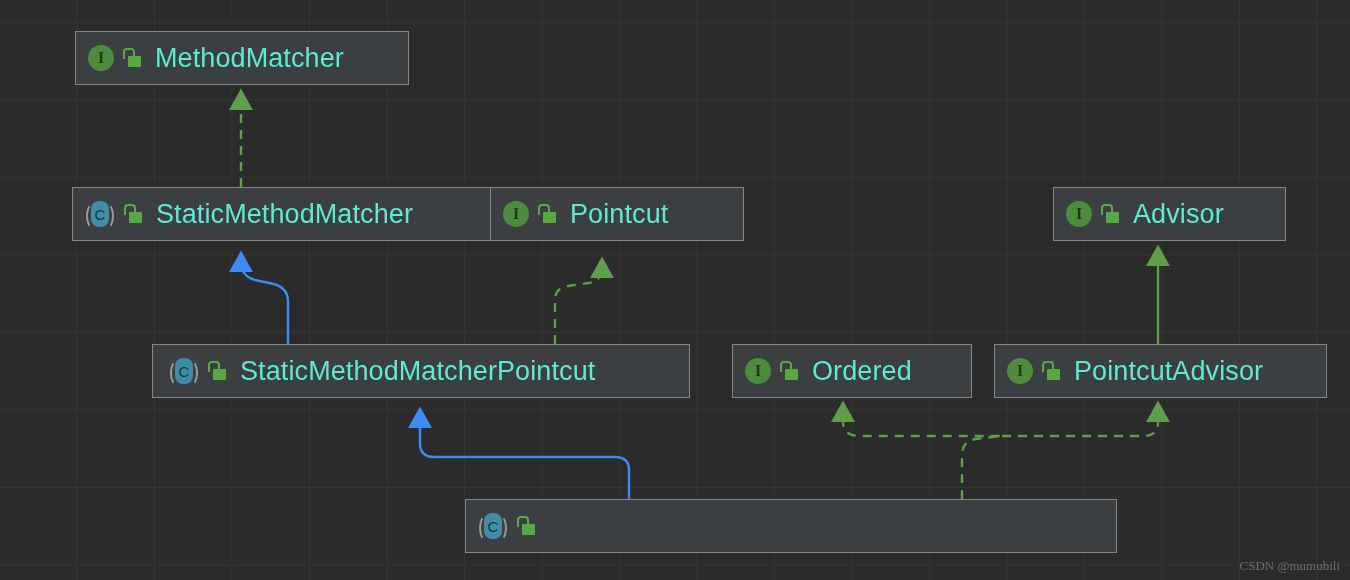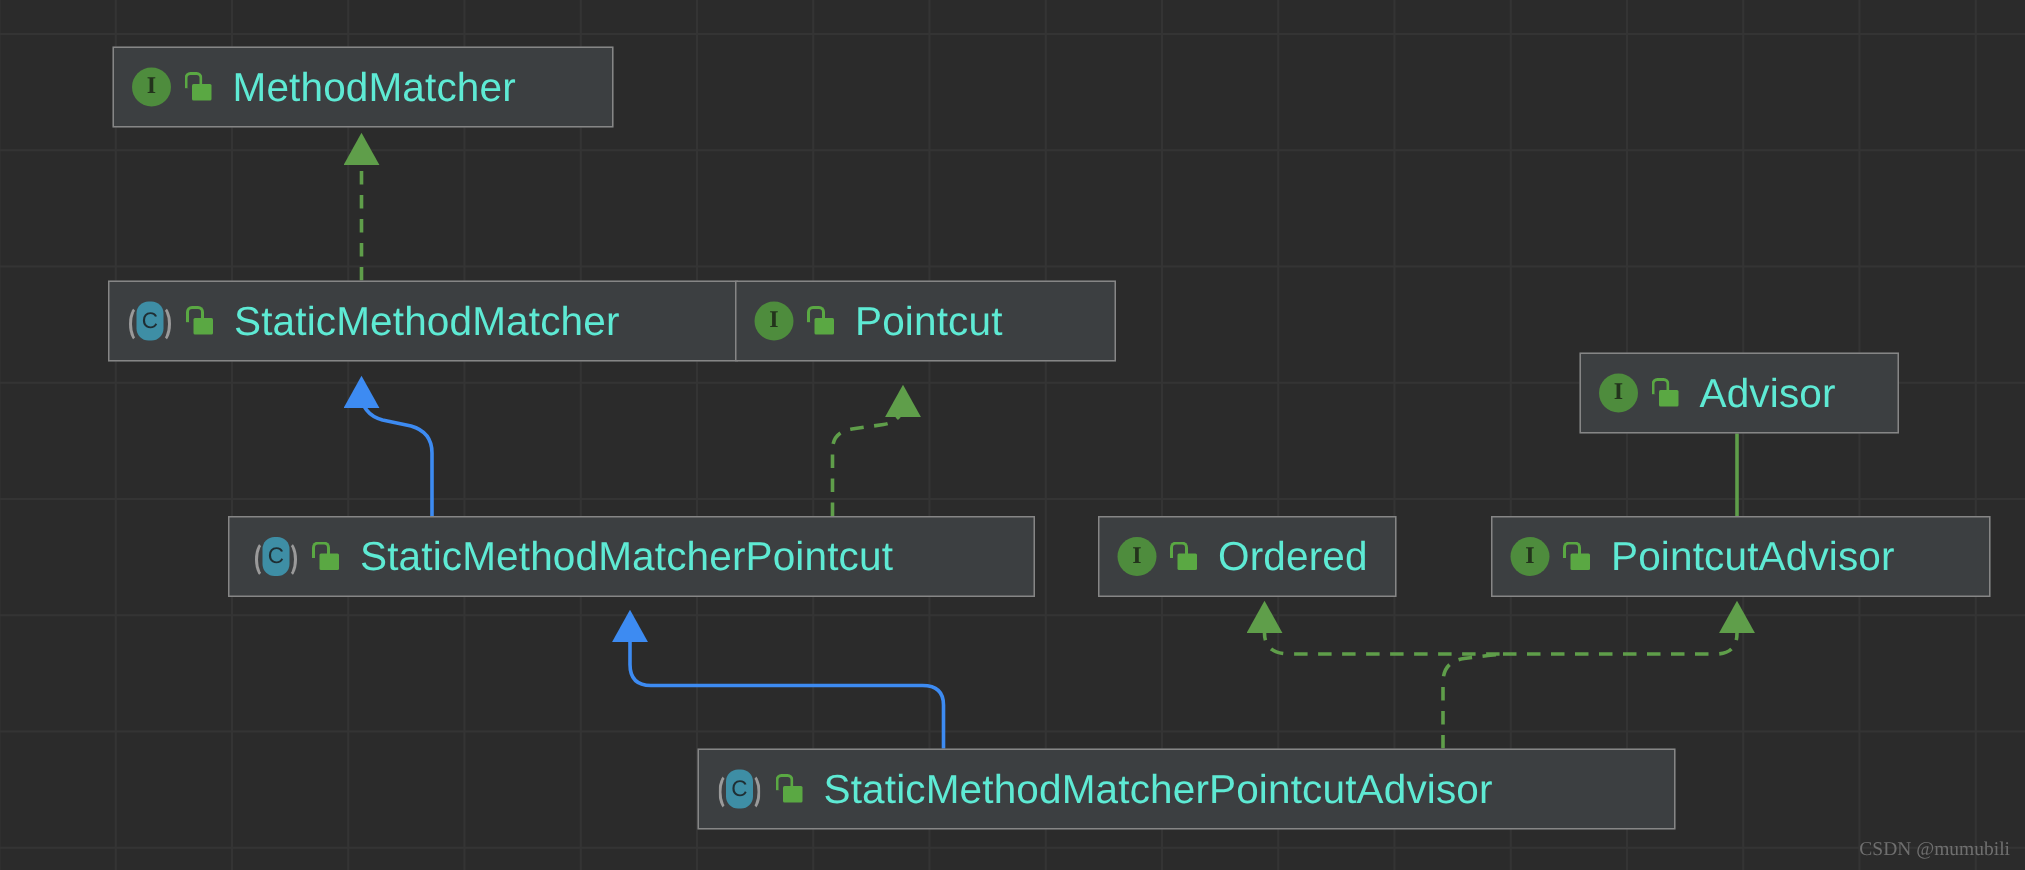--- a/index.html
+++ b/index.html
@@ -203,21 +203,21 @@
 
   <div class="node" style="left:490px; top:187px; width:254px;">
     <span class="icon-iface"></span>
     <span class="icon-lock">
       <span class="shackle"></span>
         <span class="body"></span>
     </span>
     <span class="label">Pointcut</span>
   </div>
 
-  <div class="node" style="left:1053px; top:187px; width:213px;margin-top:48px;">
+  <div class="node" style="left:1053px; top:187px; width:233px;">
     <span class="icon-iface"></span>
     <span class="icon-lock">
       <span class="shackle"></span>
         <span class="body"></span>
     </span>
     <span class="label">Advisor</span>
   </div>
 
   <div class="node" style="left:152px; top:344px; width:538px;padding-left:16px;">
     <span class="icon-class">
@@ -225,21 +225,21 @@
         <span class="body"></span>
         <span class="paren r"></span>
     </span>
     <span class="icon-lock">
       <span class="shackle"></span>
         <span class="body"></span>
     </span>
     <span class="label">StaticMethodMatcherPointcut</span>
   </div>
 
-  <div class="node" style="left:732px; top:344px; width:199px;">
+  <div class="node" style="left:732px; top:344px; width:240px;">
     <span class="icon-iface"></span>
     <span class="icon-lock">
       <span class="shackle"></span>
         <span class="body"></span>
     </span>
     <span class="label">Ordered</span>
   </div>
 
   <div class="node" style="left:994px; top:344px; width:333px;align-items:center;">
     <span class="icon-iface"></span>
@@ -253,18 +253,17 @@
   <div class="node" style="left:465px; top:499px; width:652px;">
     <span class="icon-class">
       <span class="paren l"></span>
         <span class="body"></span>
         <span class="paren r"></span>
     </span>
     <span class="icon-lock">
       <span class="shackle"></span>
         <span class="body"></span>
     </span>
-    <span class="label">StaticMethodMatcherPointcutAdvisor</span>
   </div>
 
   <div id="watermark">CSDN @mumubili</div>
 
 </div>
 
 </body></html>

